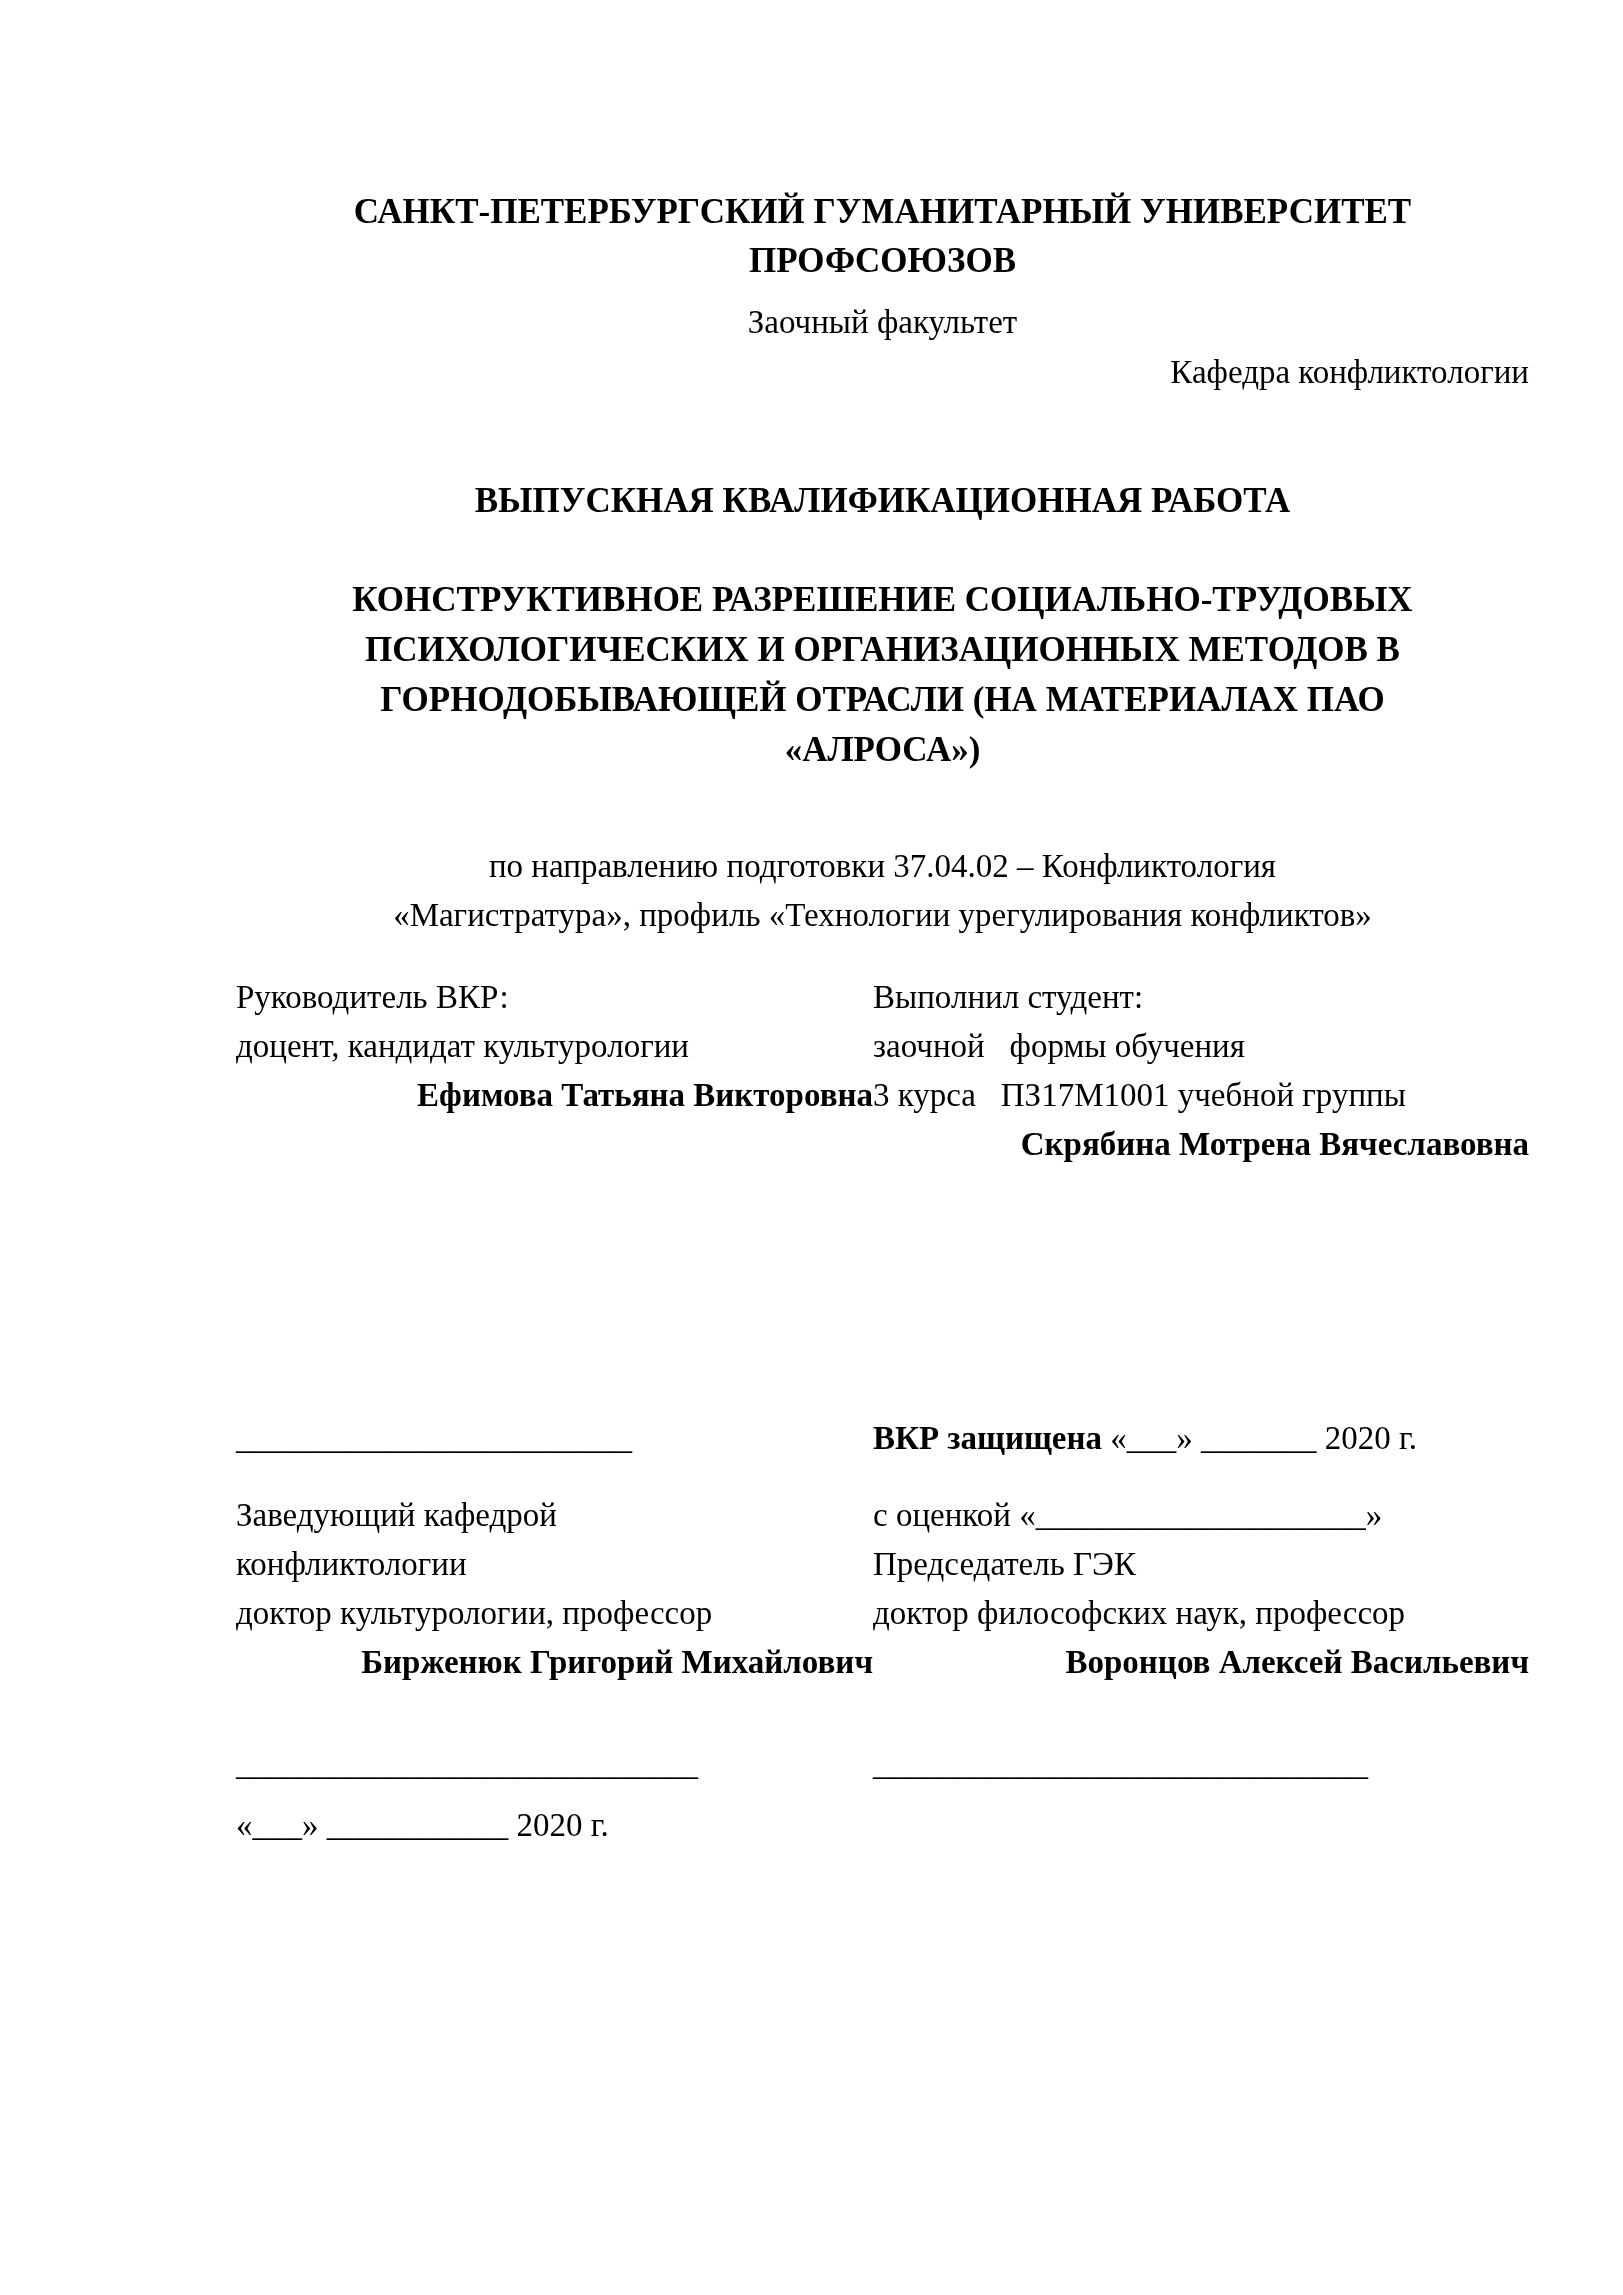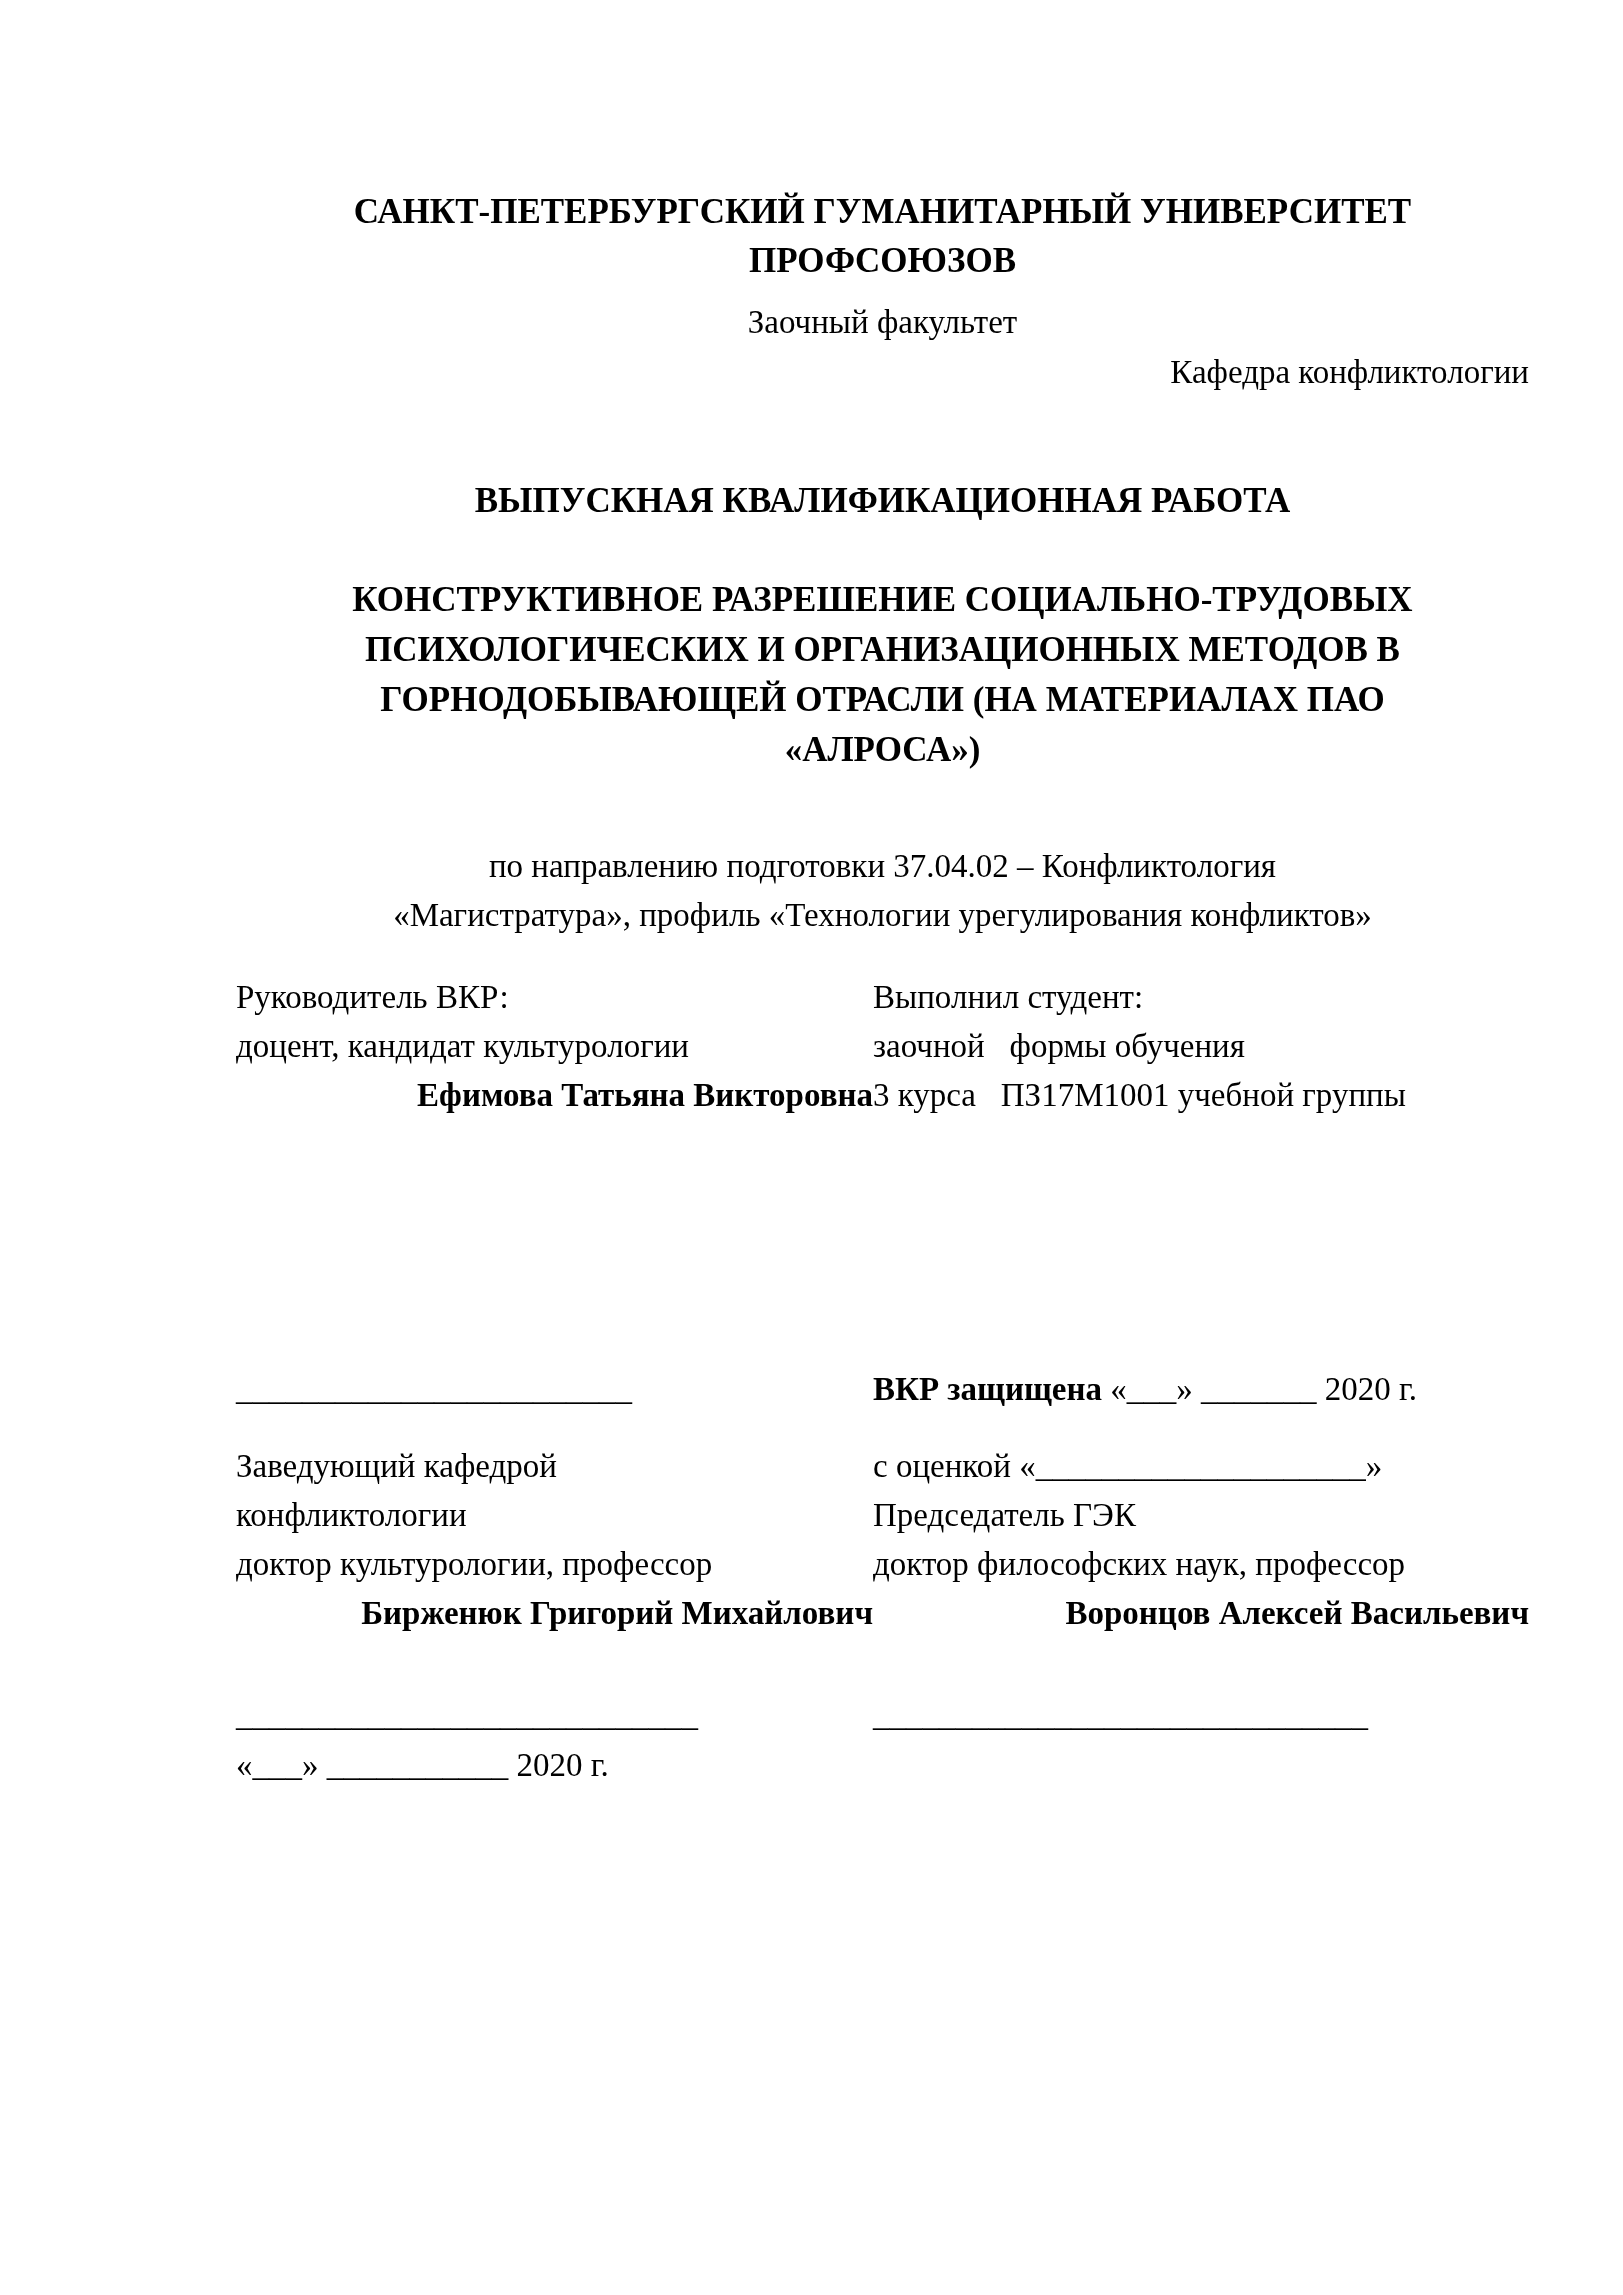--- a/index.html
+++ b/index.html
@@ -50,21 +50,21 @@
   .direction { margin-top: 67px; }
 
   .two-col {
     display: grid;
     grid-template-columns: 637px auto;
   }
   .people      { margin-top: 33px; }
   .sig-row     { margin-top: 245px; }
   .blocks      { margin-top: 28px; }
   .underscores { margin-top: 53px; }
-  .date-row    { margin-top: 1px; gap: 41px; }
+  .date-row    { margin-top: 12px; gap: 41px; }
 
   .footer { margin-top: 132px; }
 </style>
 </head>
 <body>
 
 <div class="page">
 
   <div class="heading center">САНКТ-ПЕТЕРБУРГСКИЙ ГУМАНИТАРНЫЙ УНИВЕРСИТЕТ ПРОФСОЮЗОВ</div>
 
@@ -89,20 +89,21 @@
   <div class="two-col people">
     <div>
       <div class="line">Руководитель ВКР:</div>
       <div class="line">доцент, кандидат культурологии</div>
       <div class="line bold">Ефимова Татьяна Викторовна</div>
     </div>
     <div>
       <div class="line">Выполнил студент:</div>
       <div class="line">заочной   формы обучения</div>
       <div class="line">3 курса   ПЗ17М1001 учебной группы</div>
+      <div class="line bold">Скрябина Мотрена Вячеславовна</div>
     </div>
   </div>
 
   <div class="two-col sig-row">
     <div class="line">________________________</div>
     <div class="line"><span class="bold">ВКР защищена</span> <span>«___» _______ 2020 г.</span></div>
   </div>
 
   <div class="two-col blocks">
     <div>

